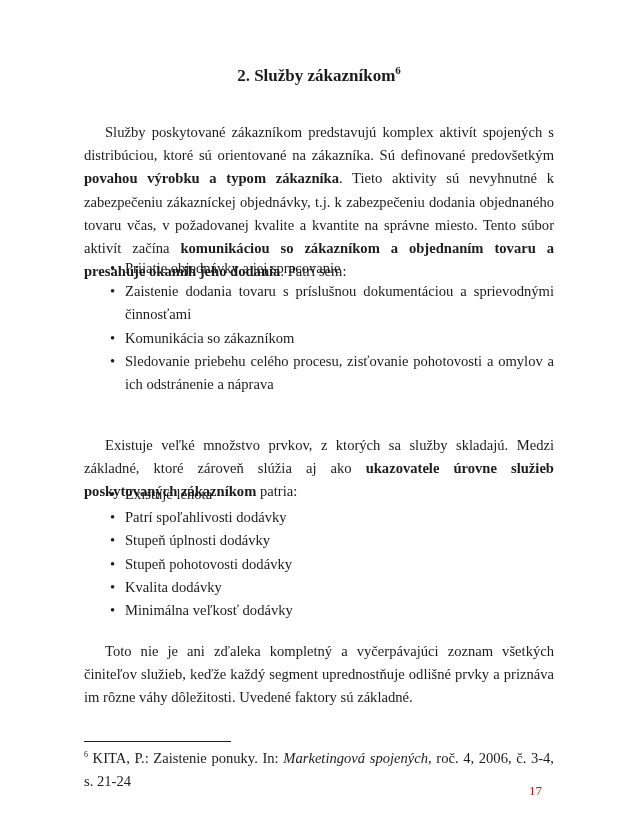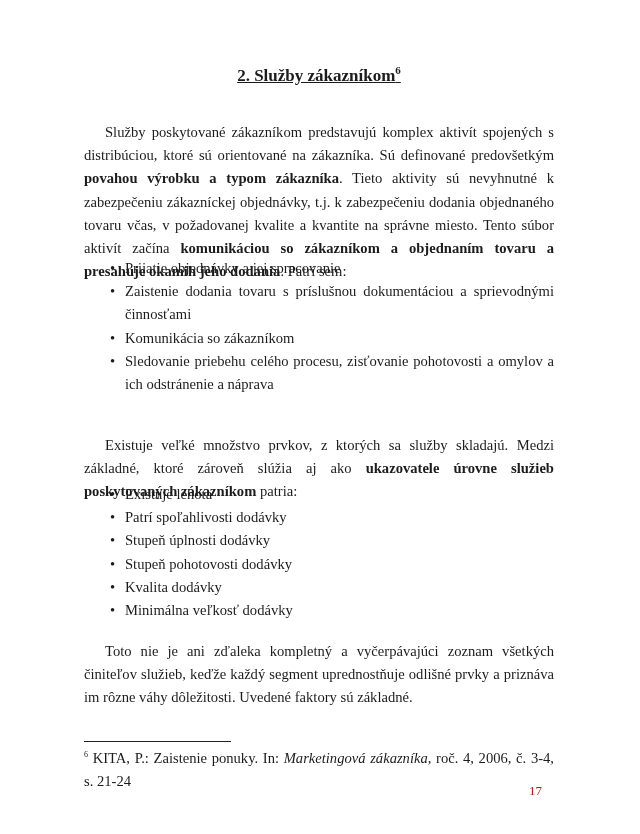--- a/index.html
+++ b/index.html
@@ -20,21 +20,20 @@
     position: absolute;
     left: 84px;
     width: 470px;
   }
   .doc-title {
     top: 66px;
     text-align: center;
     font-size: 17px;
     font-weight: bold;
     margin: 0;
-    text-decoration: underline;
   }
   .doc-title sup {
     font-size: 11px;
     line-height: 0;
   }
   p.body {
     margin: 0;
     font-size: 14.6px;
     line-height: 23.2px;
     text-align: justify;
@@ -110,17 +109,17 @@
       <li>Stupeň úplnosti dodávky</li>
       <li>Stupeň pohotovosti dodávky</li>
       <li>Kvalita dodávky</li>
       <li>Minimálna veľkosť dodávky</li>
     </ul>
 
   <p class="block body indent" style="top:640px"><span>Toto nie je ani zďaleka kompletný a vyčerpávajúci zoznam všetkých činiteľov služieb, keďže každý segment uprednostňuje odlišné prvky a priznáva im rôzne váhy dôležitosti. Uvedené faktory sú základné.</span></p>
 
   <div class="footnote-rule"></div>
 
-  <p class="block body footnote"><sup>6</sup><span><span> KITA, P.: Zaistenie ponuky. In: </span><span style="font-style: italic;">Marketingová zákazníka</span><span>, roč. 4, 2006, č. 3-4, s. 21-24</span></span></p>
+  <p class="block body footnote"><sup>6</sup><span><span> KITA, P.: Zaistenie ponuky. In: </span><span style="font-style: italic;">Marketingová spojených</span><span>, roč. 4, 2006, č. 3-4, s. 21-24</span></span></p>
 
   <div class="page-number">17</div>
 
 </div>
 
 </body></html>

